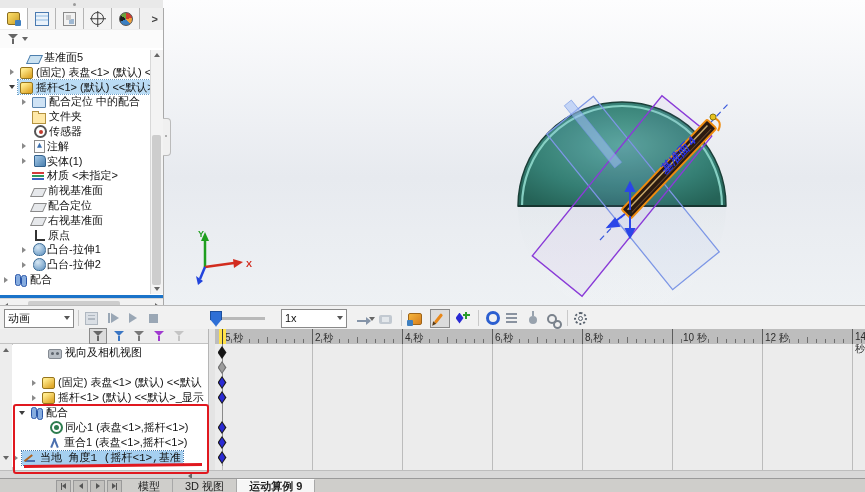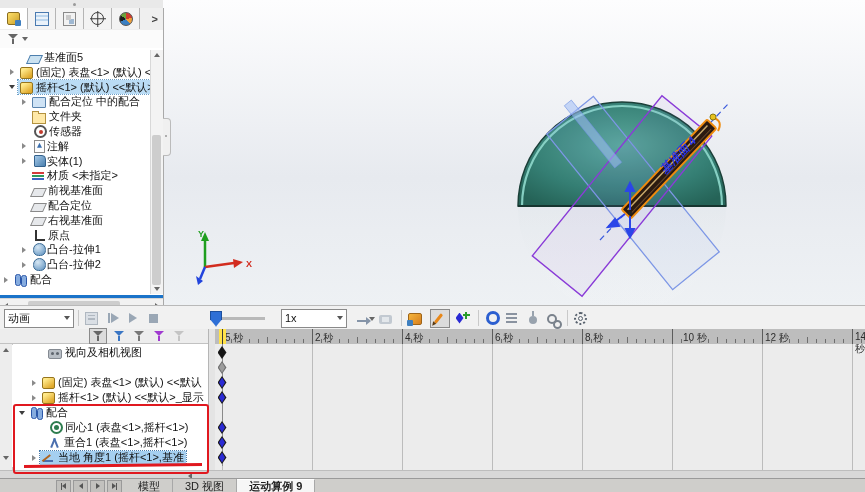--- a/index.html
+++ b/index.html
@@ -504,21 +504,21 @@
         <span class="lbl">同心1 (表盘&lt;1&gt;,摇杆&lt;1&gt;)</span>
       </span>
     </div>
     <div class="trow mrow" style="top: 90px; padding-left: 24px;">
       <span class="exp"></span>
       <span class="rowsel">
         <span class="ic ic-coincident"></span>
         <span class="lbl">重合1 (表盘&lt;1&gt;,摇杆&lt;1&gt;)</span>
       </span>
     </div>
-    <div class="trow mrow sel" style="top: 105px; padding-left: 18px;">
+    <div class="trow mrow sel" style="top: 105px;  font-family: Liberation Mono, monospace;">
       <span class="exp exp-r"></span>
       <span class="rowsel">
         <span class="ic ic-angle"></span>
         <span class="lbl">当地 角度1 (摇杆&lt;1&gt;,基准</span>
       </span>
     </div>
   </div>
 <div class="abs" id="mo-splitter"></div>
 <div class="abs" id="ruler"></div>
 <div class="abs" id="tl-body"></div>

